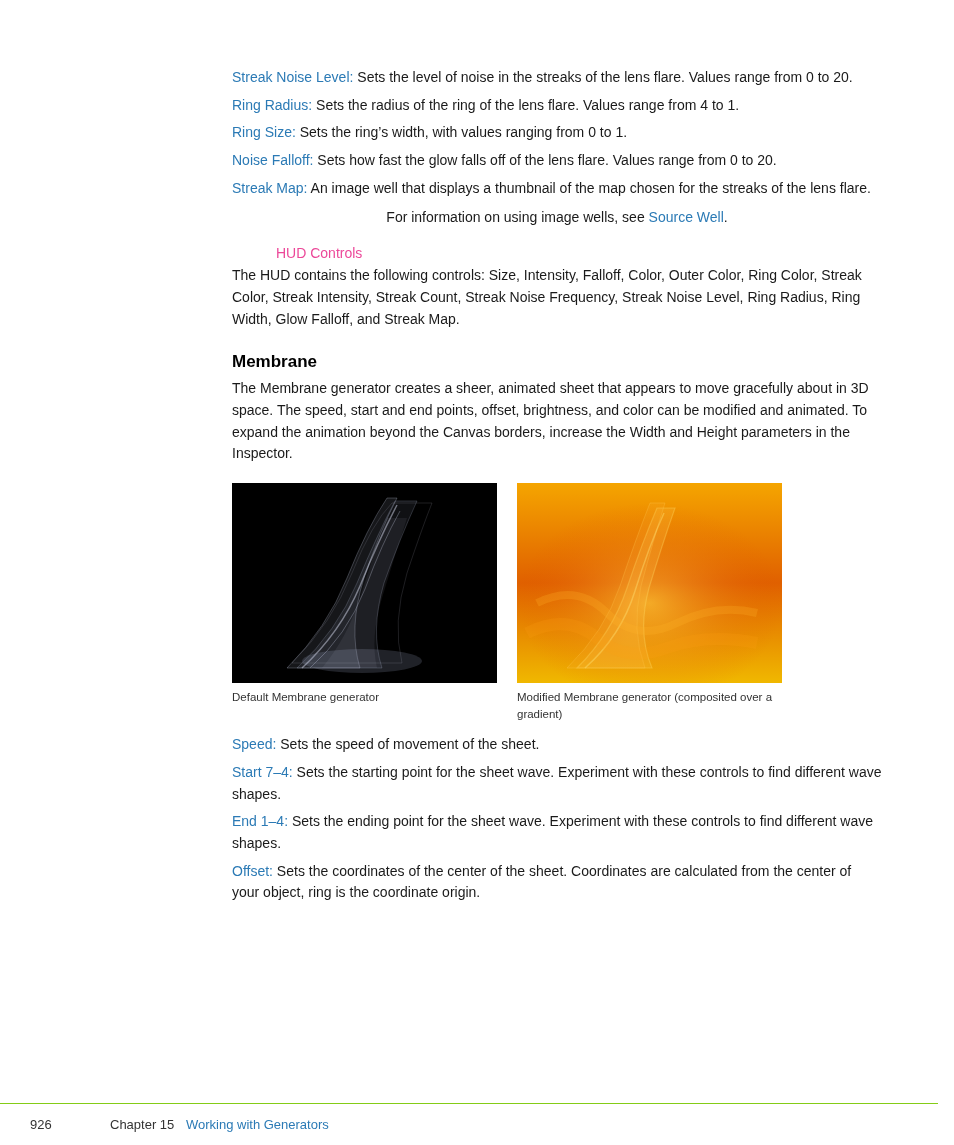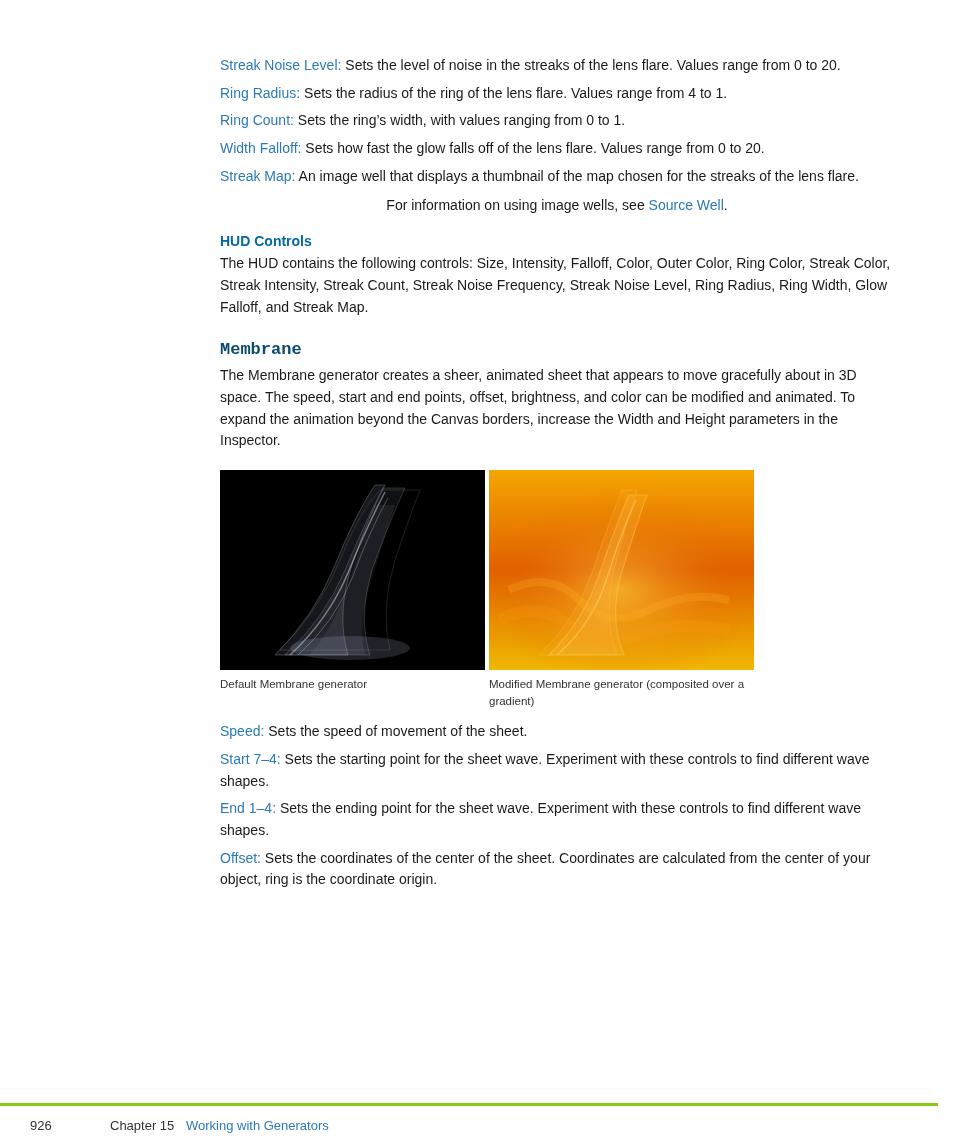--- a/index.html
+++ b/index.html
@@ -15,21 +15,21 @@
       color: #1a1a1a;
       width: 954px;
       min-height: 1145px;
       position: relative;
     }
 
     .page-container {
       width: 954px;
       min-height: 1145px;
       background: #ffffff;
-      padding: 0;
+      padding: 12px;
       position: relative;
     }
 
     .content-area {
       margin-left: 220px;
       margin-right: 60px;
       padding-top: 55px;
       padding-bottom: 60px;
     }
 
@@ -47,40 +47,40 @@
       line-height: 1.55;
       margin-bottom: 8px;
     }
 
     .param-line {
       margin-bottom: 6px;
       line-height: 1.55;
     }
 
     .section-heading {
-      font-weight: bold;
+      font-weight: normal;
       font-size: 14px;
       margin-top: 16px;
       margin-bottom: 4px;
-      color: #0369a1;
+      color: #ec4899;
+      margin-left: 44px;
     }
 
     .section-title-blue {
-      color: #0c4a6e;
+      color: #000000;
       font-size: 17px;
       font-weight: bold;
       margin-top: 22px;
       margin-bottom: 6px;
-      font-family: Liberation Mono, monospace;
     }
 
     .image-row {
       display: flex;
       flex-direction: row;
-      gap: 4px;
+      gap: 20px;
       margin-top: 18px;
       margin-bottom: 12px;
     }
 
     .image-block {
       display: flex;
       flex-direction: column;
     }
 
     .membrane-img-dark {
@@ -116,21 +116,21 @@
       max-width: 265px;
       line-height: 1.45;
     }
 
     .footer-bar {
       position: absolute;
       bottom: 0;
       left: 0;
       right: 16px;
       height: 42px;
-      border-top: 3px solid #84cc16;
+      border-top: 1px solid #84cc16;
       display: flex;
       align-items: center;
       padding: 0 30px;
     }
 
     .footer-page-num {
       font-size: 13px;
       color: #333333;
       font-weight: normal;
       min-width: 60px;
@@ -155,25 +155,25 @@
 
     <div class="param-line">
       <span class="blue-term">Streak Noise Level:</span><span>  Sets the level of noise in the streaks of the lens flare. Values range from 0 to 20.</span>
     </div>
 
     <div class="param-line">
       <span class="blue-term">Ring Radius:</span><span>  Sets the radius of the ring of the lens flare. Values range from 4 to 1.</span>
     </div>
 
     <div class="param-line">
-      <span class="blue-term">Ring Count:</span><span>  Sets the ring’s width, with values ranging from 0 to 1.</span>
-    </div>
-
-    <div class="param-line">
-      <span class="blue-term">Width Falloff:</span><span>  Sets how fast the glow falls off of the lens flare. Values range from 0 to 20.</span>
+      <span class="blue-term">Ring Size:</span><span>  Sets the ring’s width, with values ranging from 0 to 1.</span>
+    </div>
+
+    <div class="param-line">
+      <span class="blue-term">Noise Falloff:</span><span>  Sets how fast the glow falls off of the lens flare. Values range from 0 to 20.</span>
     </div>
 
     <div class="param-line">
       <span class="blue-term">Streak Map:</span><span>  An image well that displays a thumbnail of the map chosen for the streaks of the lens flare.</span>
     </div>
 
     <p style="margin-top:8px;text-align:center;">
       <span>For information on using image wells, see </span><a class="blue-link">Source Well</a><span>.</span>
     </p>
 

